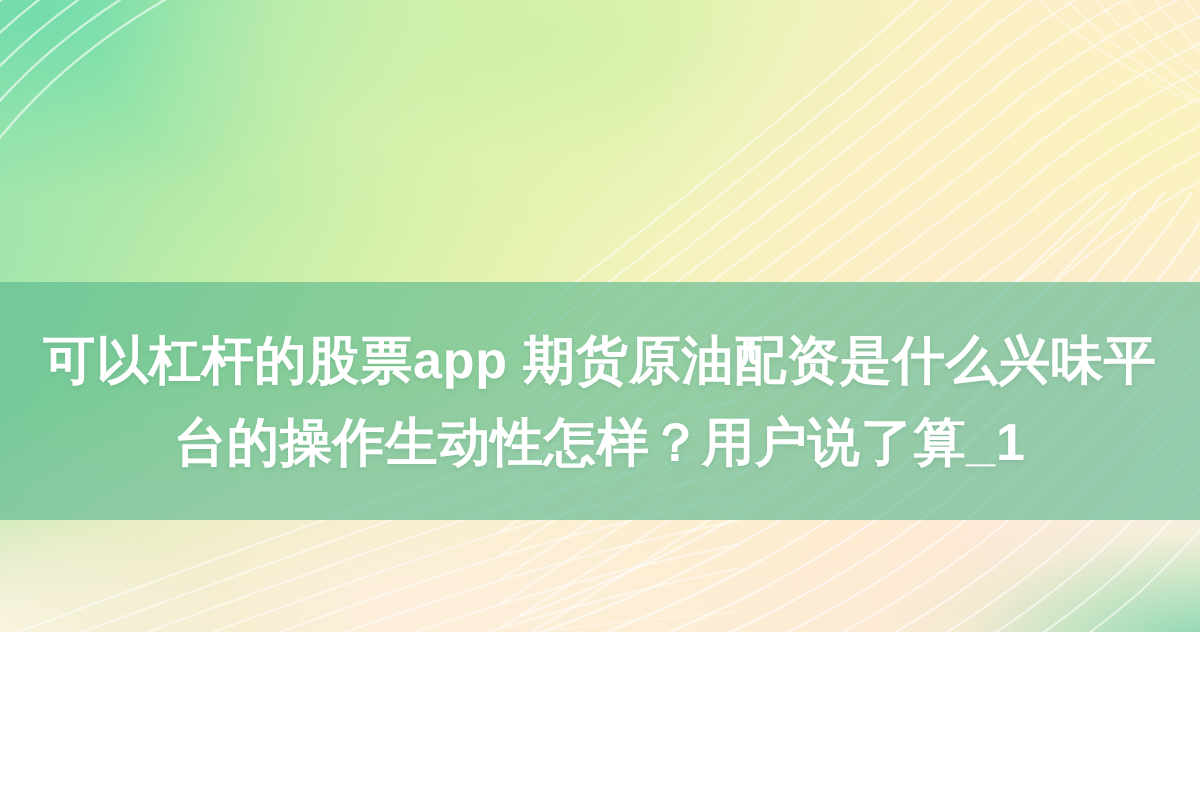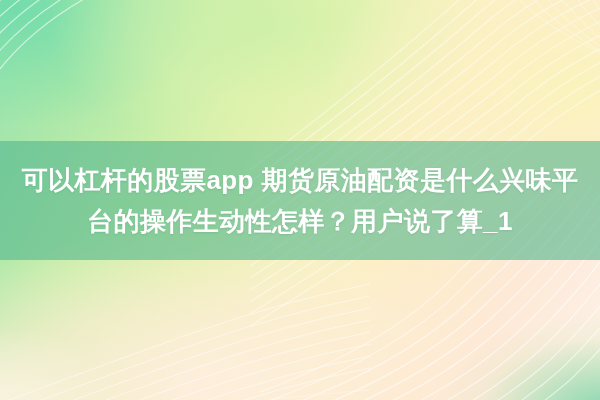--- a/index.html
+++ b/index.html
@@ -7,21 +7,21 @@
     padding: 0;
     background: #ffffff;
   }
   body {
     font-family: "Liberation Sans", "DejaVu Sans", sans-serif;
   }
 
   #cover {
     position: relative;
     width: 600px;
-    height: 400px;
+    height: 316px;
     overflow: hidden;
     background: #eaf3c8;
   }
 
   
   .bg-base {
     position: absolute;
     inset: 0;
     background:
       linear-gradient(118deg,

